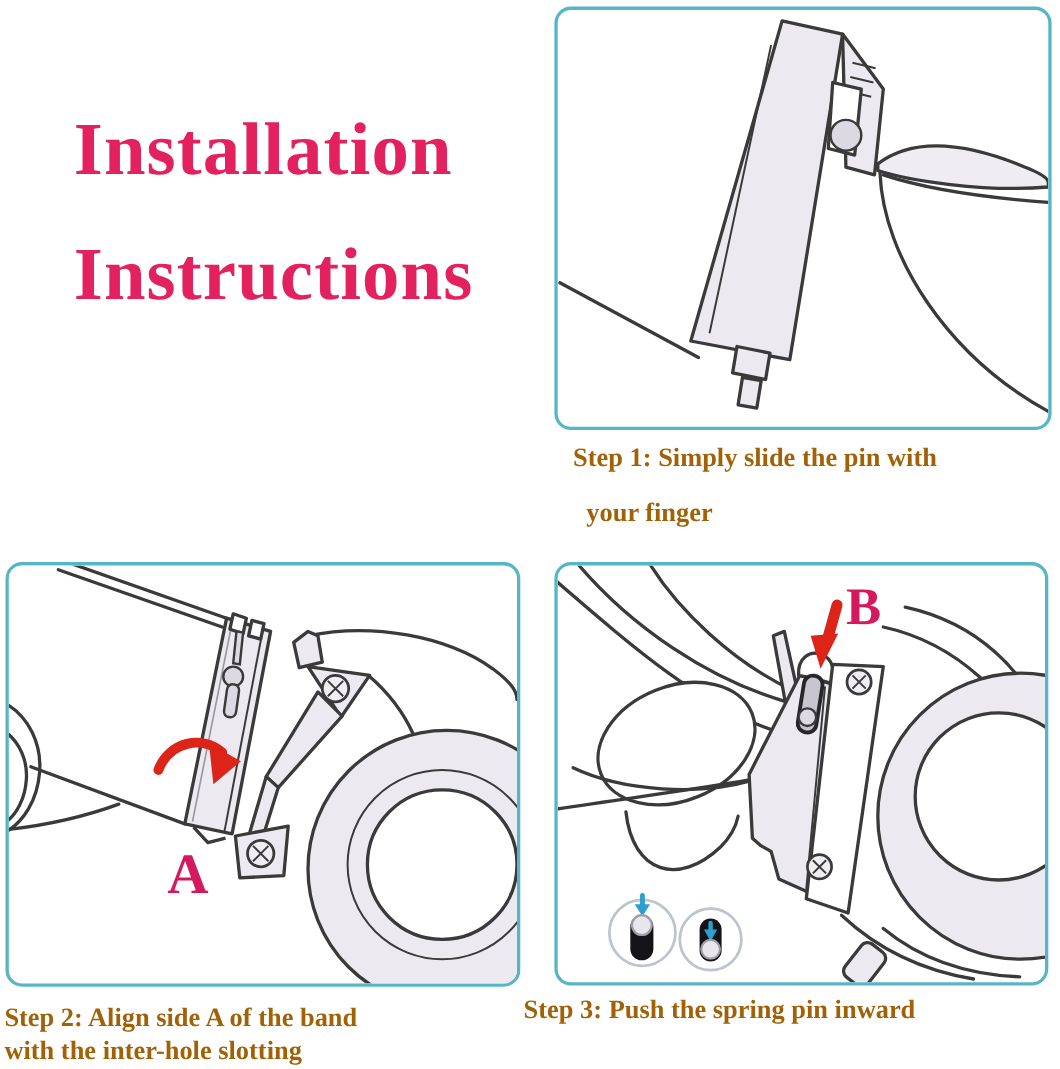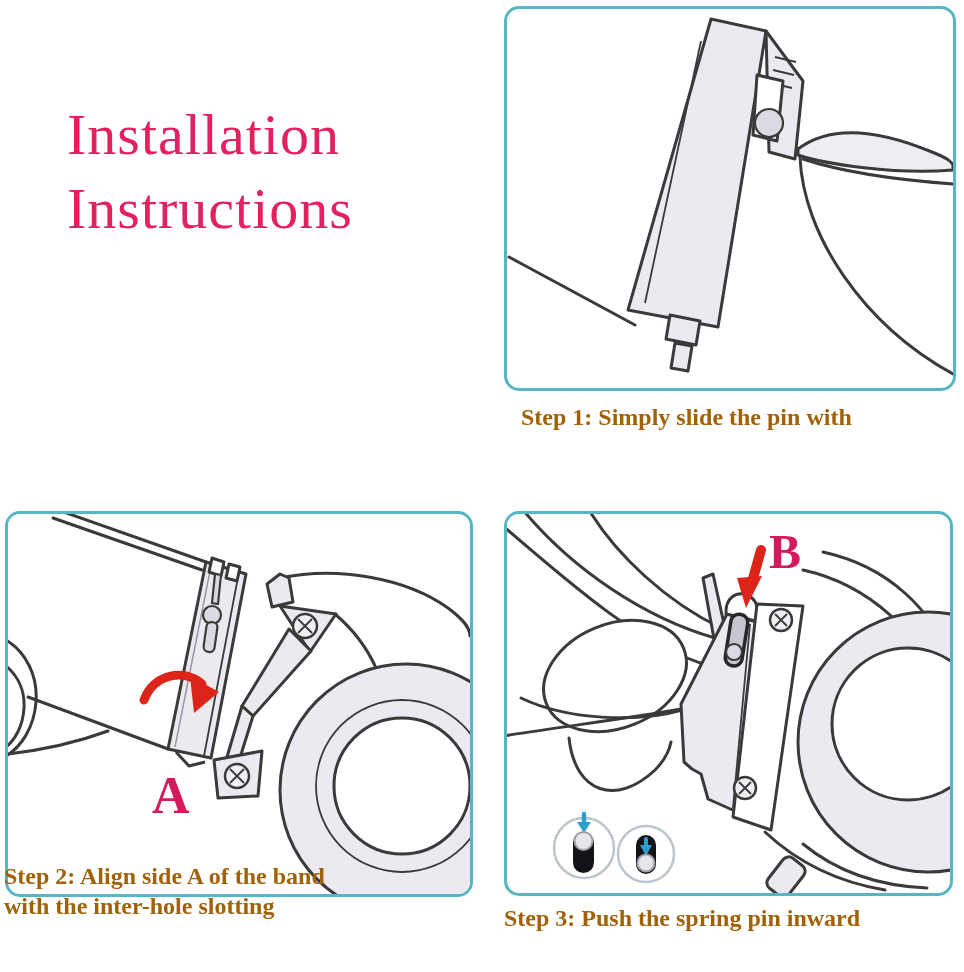--- a/index.html
+++ b/index.html
@@ -2,39 +2,39 @@
 <html><head>
 <meta charset="utf-8">
 <style>
   html,body { margin:0; padding:0; background:#ffffff; }
   .sheet {
     position:relative; width:964px; height:972px; background:#ffffff;
     font-family:"Liberation Serif","DejaVu Serif",serif; overflow:hidden;
   }
   .title {
     position:absolute; left:67px; top:110px; color:#e3215f;
-    font-weight:normal; font-size:58px; letter-spacing:1px; line-height:50px;
-  }
-  .title .line2 { margin-top:24px; }
+    font-weight:bold; font-size:68px; letter-spacing:1px; line-height:50px;
+  }
+  .title .line2 { margin-top:64px; }
   .panel {
     position:absolute; background:#ffffff; border:3px solid #57b6c6;
     border-radius:15px; box-sizing:border-box; overflow:hidden;
   }
   #panel1 { left:504px; top:6px;   width:452px; height:385px; }
   #panel2 { left:5px;   top:511px; width:468px; height:386px; }
   #panel3 { left:504px; top:511px; width:449px; height:385px; }
   .panel svg { position:absolute; left:0; top:0; display:block; }
   .caption {
     position:absolute; color:#a16207; font-weight:bold; font-size:24px;
     white-space:nowrap;
   }
   #caption1 { left:521px; top:392px; line-height:50px; }
   #caption1 .cap-line2 { padding-left:12px; }
-  #caption2 { left:4px;   top:861px; line-height:30px; }
-  #caption3 { left:504px; top:903px; line-height:30px; }
+  #caption2 { left:4px;   top:911px; line-height:30px; }
+  #caption3 { left:476px; top:903px; line-height:30px; }
   .marker {
     position:absolute; color:#d5195e; font-weight:bold; line-height:1;
   }
   #marker-a { left:144px; top:256px; font-size:52px; }
   #marker-b { left:262px; top:14px;  font-size:48px; }
   .ln { stroke:#3a3a3a; stroke-width:3; fill:none; stroke-linecap:round; stroke-linejoin:round; }
   .thin { stroke:#3a3a3a; stroke-width:1.8; fill:none; }
   .lite { stroke:#9a97a2; stroke-width:1.5; fill:none; }
   .band { fill:#eceaf0; stroke:#3a3a3a; stroke-width:3; stroke-linejoin:round; }
   .white { fill:#ffffff; stroke:#3a3a3a; stroke-width:3; stroke-linejoin:round; }
@@ -77,20 +77,21 @@
       <g>
         <path d="M 291 140 C 320 118 365 118 425 143 C 438 148 446 153 446 157 L 446 161 C 388 166 318 155 291 146 Z" fill="#efedf2" stroke="#3a3a3a" stroke-width="3" stroke-linejoin="round"></path>
         <path class="ln" d="M 293 148 C 296 225 355 315 446 365"></path>
         <path class="ln" d="M 296 150 C 335 163 392 171 446 175"></path>
       </g>
     </svg>
   </div>
 
   <div class="caption" id="caption1">
     <div class="cap-line1">Step 1: Simply slide the pin with</div>
+    <div class="cap-line2">your finger</div>
   </div>
 
   <div class="panel" id="panel2">
     <svg width="462" height="380" viewBox="0 0 462 380">
 
       <g>
         <path d="M 50 -4 L 198 48 L 160 235 L 20 183 L -4 136 L -4 -4 Z" fill="#ffffff"></path>
         <path class="ln" d="M 50 -4 L 198 48"></path>
         <path class="ln" d="M 45 4 L 194 56"></path>
         <path class="ln" d="M 20 183 L 160 235"></path>

